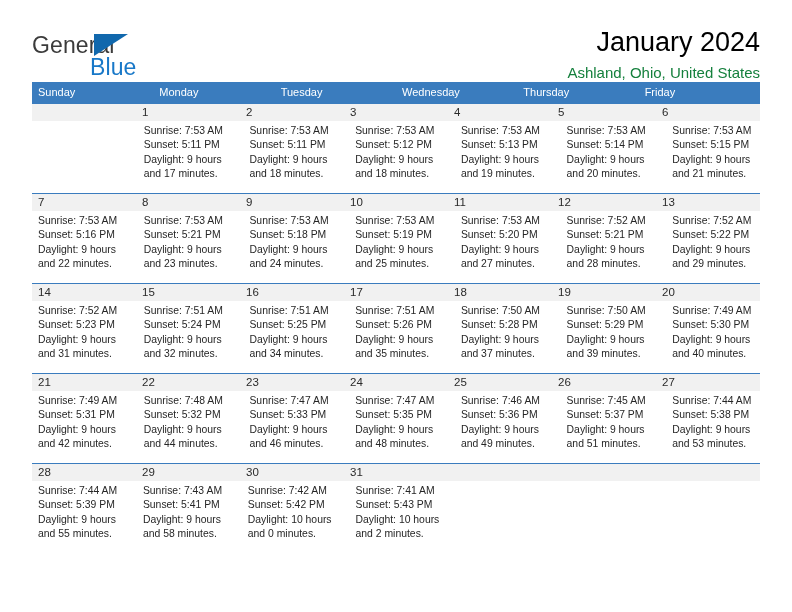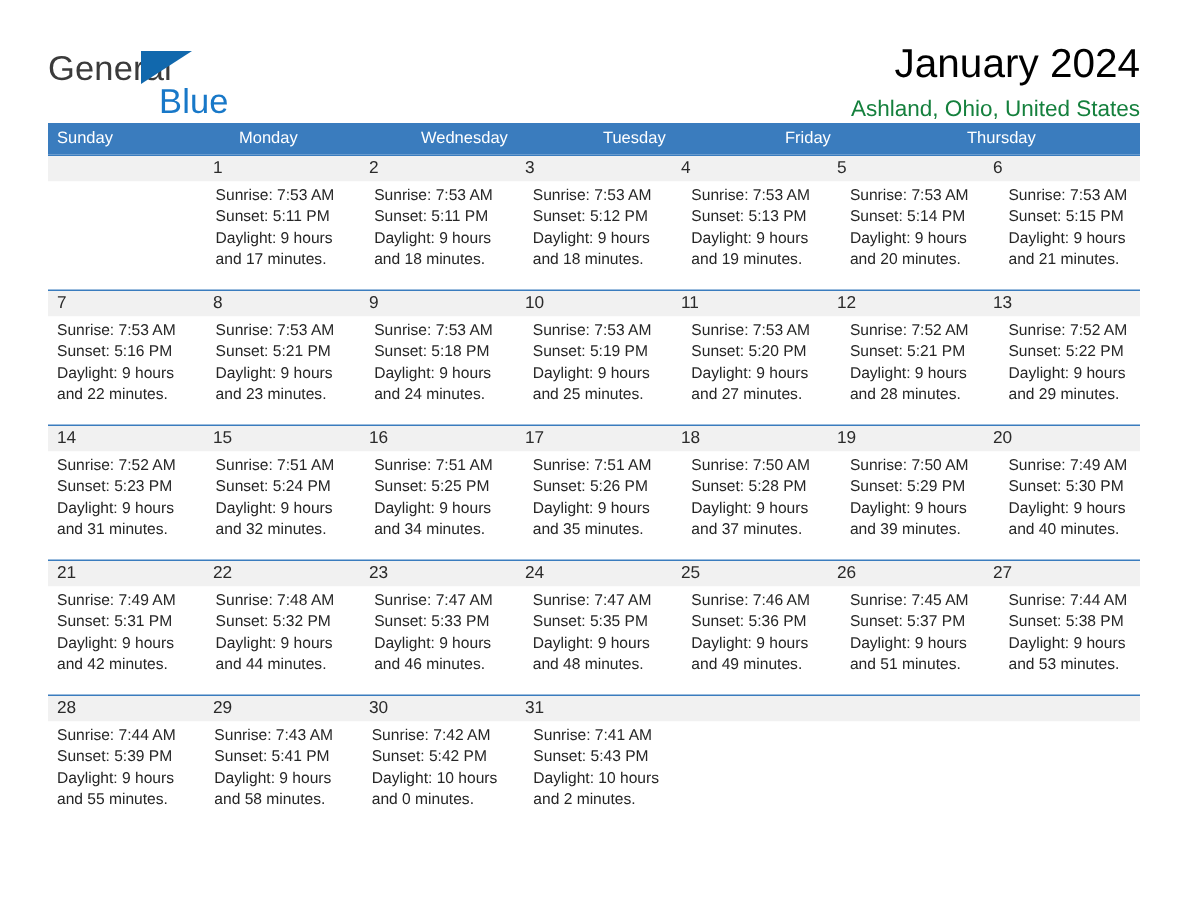--- a/index.html
+++ b/index.html
@@ -40,21 +40,21 @@
   .logo-general {
     position: absolute;
     left: 0;
     top: 8px;
     font-size: 23px;
     color: #3b3b3b;
     letter-spacing: 0.1px;
   }
   .logo-blue {
     position: absolute;
-    left: 74px;
+    left: 58px;
     top: 30px;
     font-size: 23px;
     color: #1878c8;
     letter-spacing: 0.1px;
   }
   .logo-triangle {
     position: absolute;
     left: 62px;
     top: 8px;
     width: 0;
@@ -154,24 +154,24 @@
       <h1 class="cal-title">January 2024</h1>
       <div class="cal-subtitle">Ashland, Ohio, United States</div>
     </div>
 
   </div>
 
   <div class="calendar">
     <div class="weekday-row">
       <div class="weekday-cell">Sunday</div>
       <div class="weekday-cell">Monday</div>
+      <div class="weekday-cell">Tuesday</div>
       <div class="weekday-cell">Wednesday</div>
-      <div class="weekday-cell">Tuesday</div>
+      <div class="weekday-cell">Thursday</div>
       <div class="weekday-cell">Friday</div>
-      <div class="weekday-cell">Thursday</div>
     </div>
 
     <div class="week">
       <div class="week-dates">
         <div class="date-cell"></div>
         <div class="date-cell">1</div>
         <div class="date-cell">2</div>
         <div class="date-cell">3</div>
         <div class="date-cell">4</div>
         <div class="date-cell">5</div>

